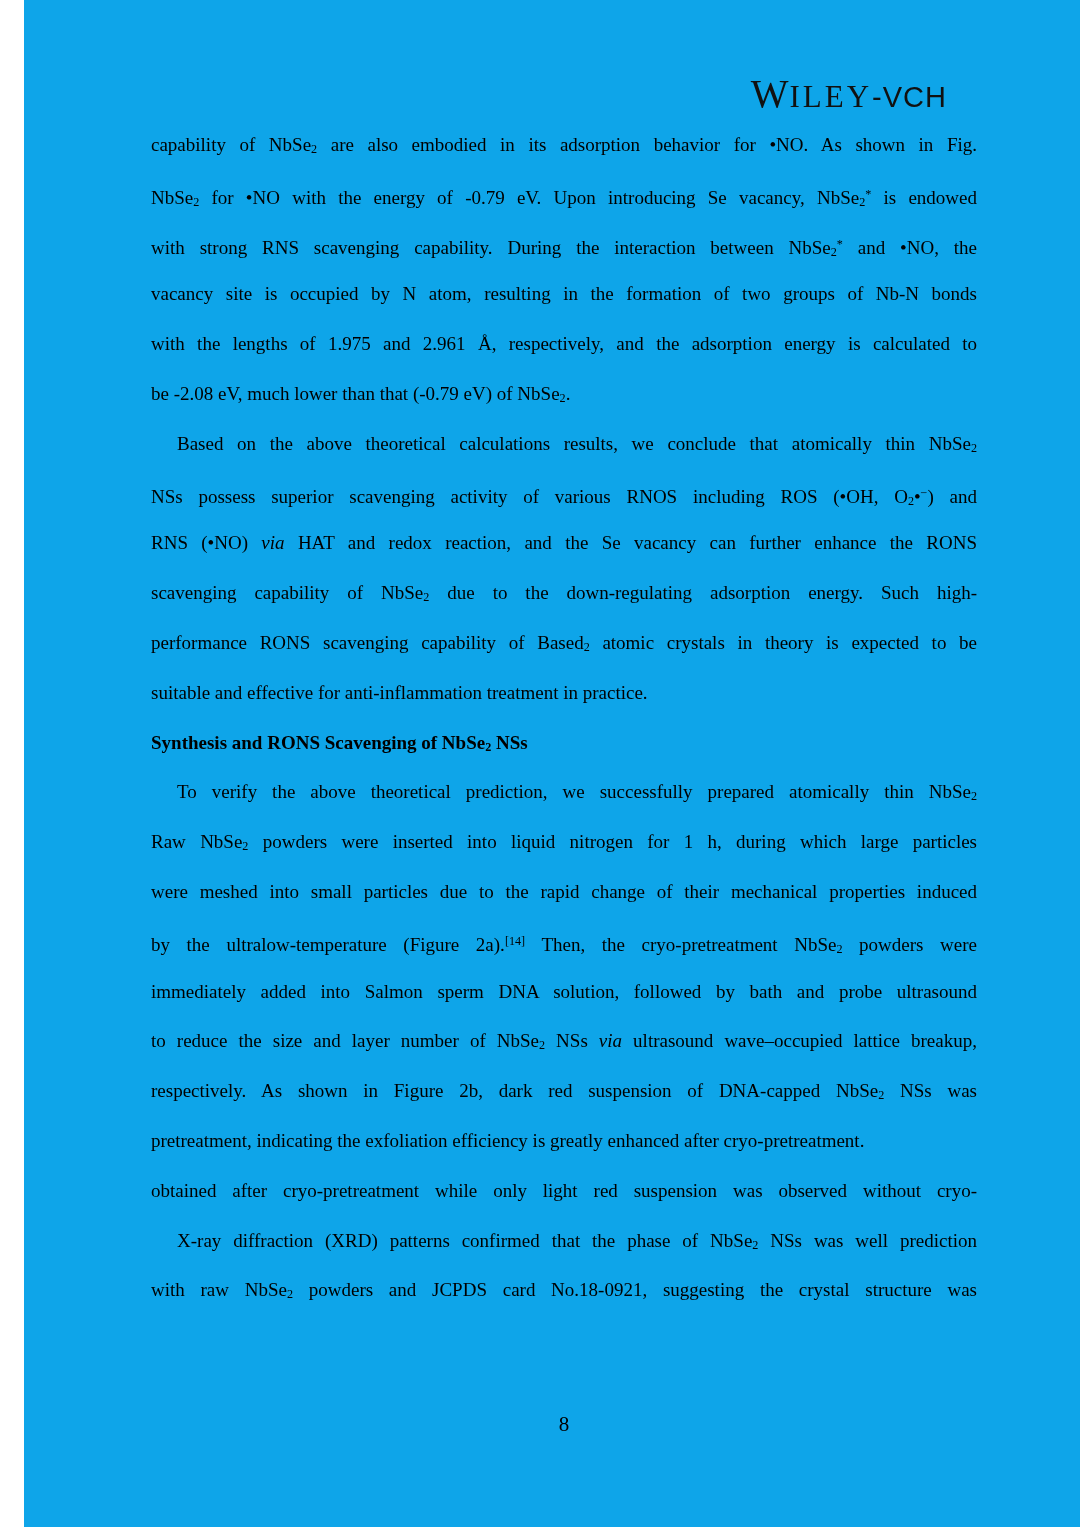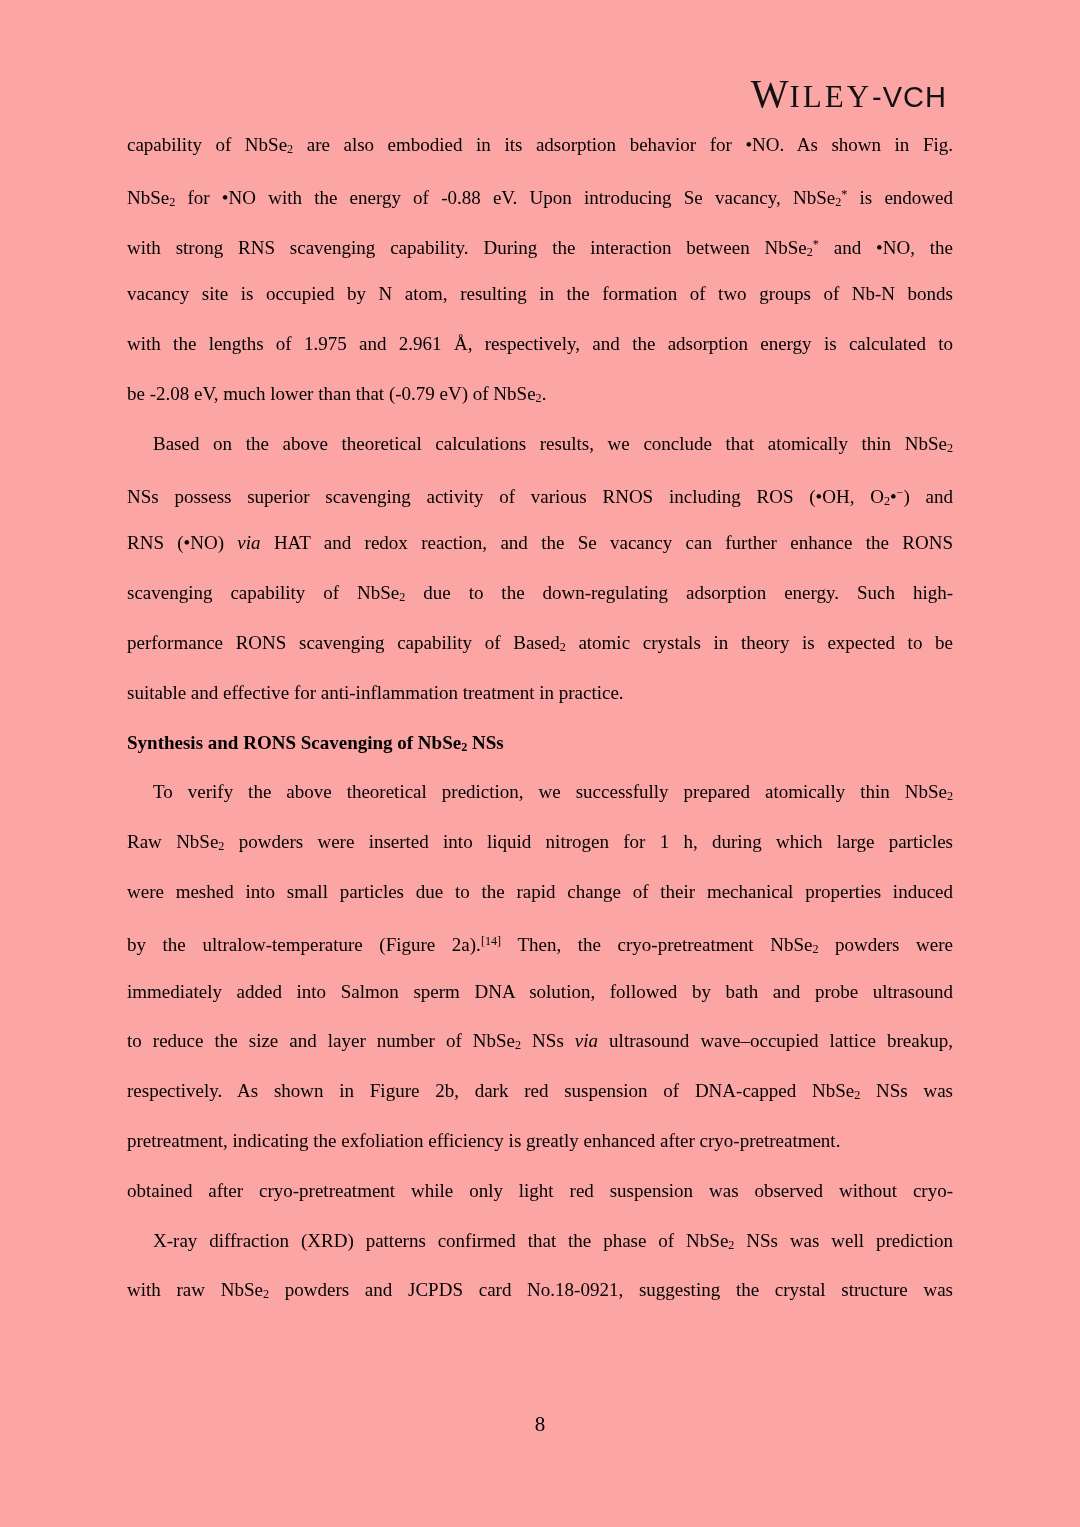--- a/index.html
+++ b/index.html
@@ -5,21 +5,21 @@
 <style>
   html, body { margin: 0; padding: 0; }
   body {
     width: 1080px; height: 1527px;
     background: #ffffff;
     position: relative;
     font-family: "Liberation Serif", serif;
     color: #000000;
     overflow: hidden;
   }
-  .page { position: absolute; inset: 0; background: #fca5a5; }
+  .page { position: absolute; inset: 0; background: #0ea5e9; margin-left: 24px; }
 
   
   .logo {
     position: absolute;
     top: 74px; right: 133px;
     white-space: nowrap;
     color: #111111;
     line-height: 1;
   }
   .logo .w    { font-family: "Liberation Serif", serif; font-size: 40px; font-weight: 500; letter-spacing: 1px; }
@@ -63,21 +63,21 @@
 
 <div class="page">
 
   <div class="logo">
     <span class="w">W</span><span class="iley">ILEY</span><span class="vch">-VCH</span>
   </div>
 
   <div class="content" id="doc-body">
       <div class="block para">
         <div class="line j"><span>capability of NbSe</span><span class="sb">2</span><span> are also embodied in its adsorption behavior for •NO. As shown in Fig.</span></div>
-        <div class="line j"><span>NbSe</span><span class="sb">2</span><span> for •NO with the energy of -0.88 eV. Upon introducing Se vacancy, NbSe</span><span class="sb">2</span><span class="sp">*</span><span> is endowed</span></div>
+        <div class="line j"><span>NbSe</span><span class="sb">2</span><span> for •NO with the energy of -0.79 eV. Upon introducing Se vacancy, NbSe</span><span class="sb">2</span><span class="sp">*</span><span> is endowed</span></div>
         <div class="line j"><span>with strong RNS scavenging capability. During the interaction between NbSe</span><span class="sb">2</span><span class="sp">*</span><span> and •NO, the</span></div>
         <div class="line j"><span>vacancy site is occupied by N atom, resulting in the formation of two groups of Nb-N bonds</span></div>
         <div class="line j"><span>with the lengths of 1.975 and 2.961 Å, respectively, and the adsorption energy is calculated to</span></div>
         <div class="line"><span>be -2.08 eV, much lower than that (-0.79 eV) of NbSe</span><span class="sb">2</span><span>.</span></div>
       </div>
       <div class="block para">
         <div class="line j ind"><span>Based on the above theoretical calculations results, we conclude that atomically thin NbSe</span><span class="sb">2</span></div>
         <div class="line j"><span>NSs possess superior scavenging activity of various RNOS including ROS (•OH, O</span><span class="sb">2</span><span>•</span><span class="sp">−</span><span>) and</span></div>
         <div class="line j"><span>RNS (•NO) </span><span class="it">via</span><span> HAT and redox reaction, and the Se vacancy can further enhance the RONS</span></div>
         <div class="line j"><span>scavenging capability of NbSe</span><span class="sb">2</span><span> due to the down-regulating adsorption energy. Such high-</span></div>

